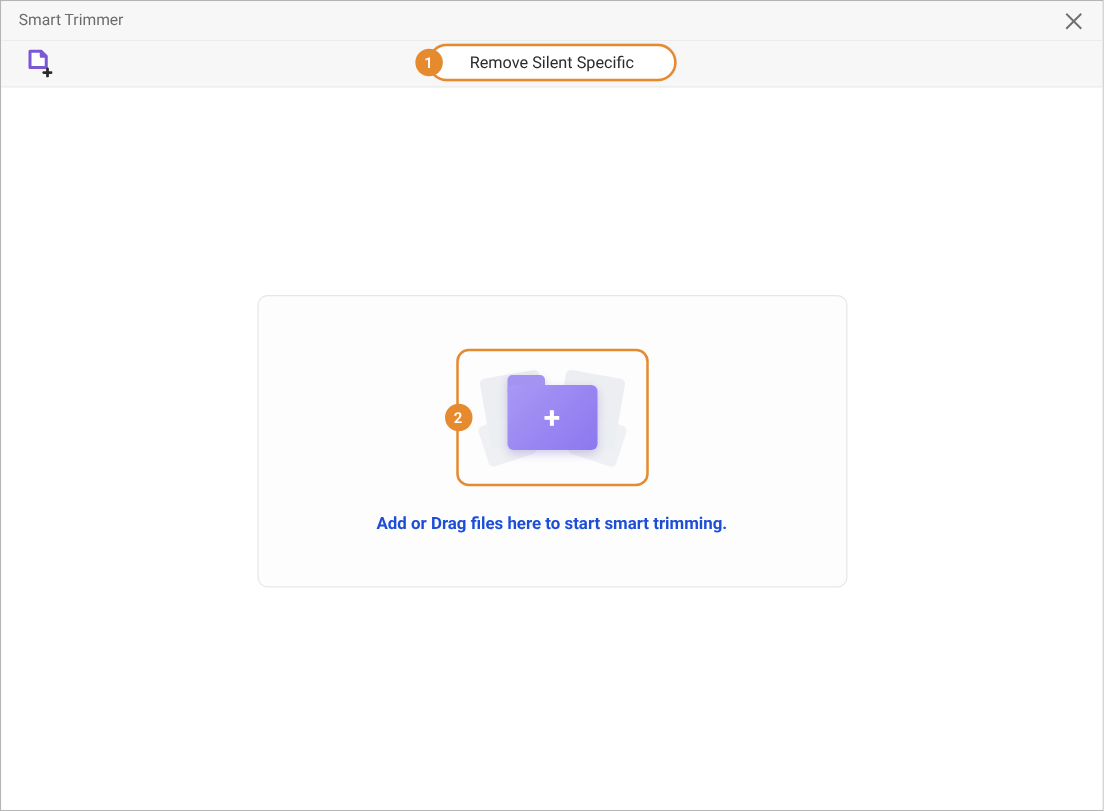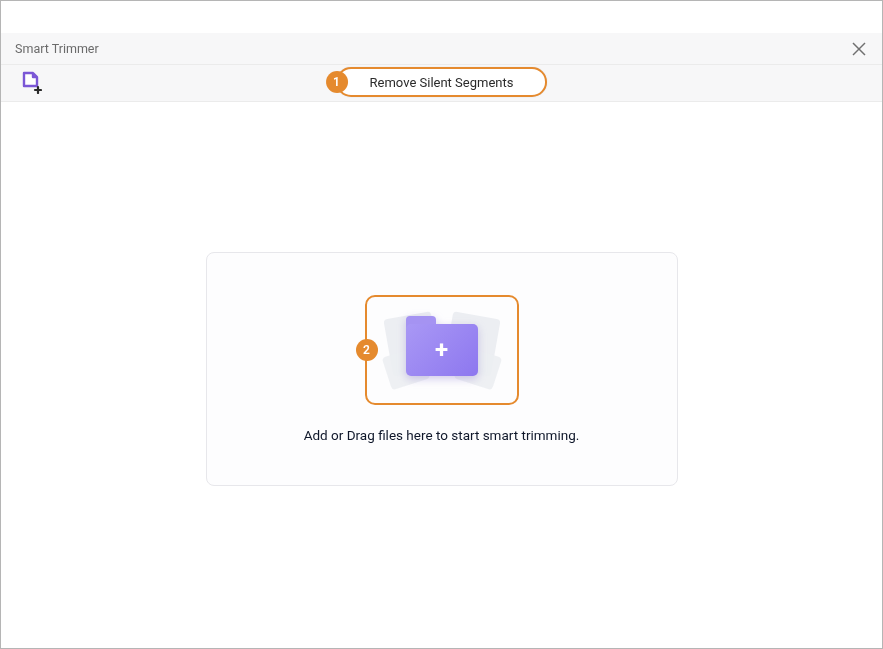--- a/index.html
+++ b/index.html
@@ -23,21 +23,20 @@
       flex-direction: column;
     }
     .titlebar {
       height: 32px;
       display: flex;
       align-items: center;
       justify-content: space-between;
       padding: 0 14px;
       background: #f7f7f8;
       border-bottom: 1px solid #ebebeb;
-      margin-top: 32px;
     }
     .title-text {
       font-size: 12.5px;
       color: #6b6b6b;
     }
     .close-btn {
       width: 18px;
       height: 18px;
       display: flex;
       align-items: center;
@@ -197,21 +196,22 @@
       justify-content: center;
     }
     .folder-plus {
       color: #fff;
       font-size: 24px;
       font-weight: 700;
       line-height: 1;
     }
     .drop-text {
       font-size: 13.5px;
-      color: #0f172a;
+      color: #1d4ed8;
+      font-weight: bold;
     }
   </style>
 </head>
 <body>
 
 <div class="window">
   <div class="titlebar">
     <span class="title-text">Smart Trimmer</span>
     <div class="close-btn">
       <svg viewBox="0 0 14 14">
@@ -228,21 +228,21 @@
         <path d="M15 3 V7 H19" stroke="#7b57d6" stroke-width="2.4" stroke-linejoin="round" fill="none"></path>
         <line x1="17" y1="20" x2="23" y2="20" stroke="#2b2b2b" stroke-width="2.2" stroke-linecap="round"></line>
         <line x1="20" y1="17" x2="20" y2="23" stroke="#2b2b2b" stroke-width="2.2" stroke-linecap="round"></line>
       </svg>
     </div>
 
     <div class="tabs-wrap">
       <div class="tab-pill-group">
         <div class="tab active">
           <span class="step-badge">1</span>
-          <span>Remove Silent Segments</span>
+          <span>Remove Silent Specific</span>
         </div>
       </div>
     </div>
   </div>
 
   <div class="content">
     <div class="dropzone">
       <div class="drop-target">
         <span class="step-badge">2</span>
         <div class="folder-stack">

